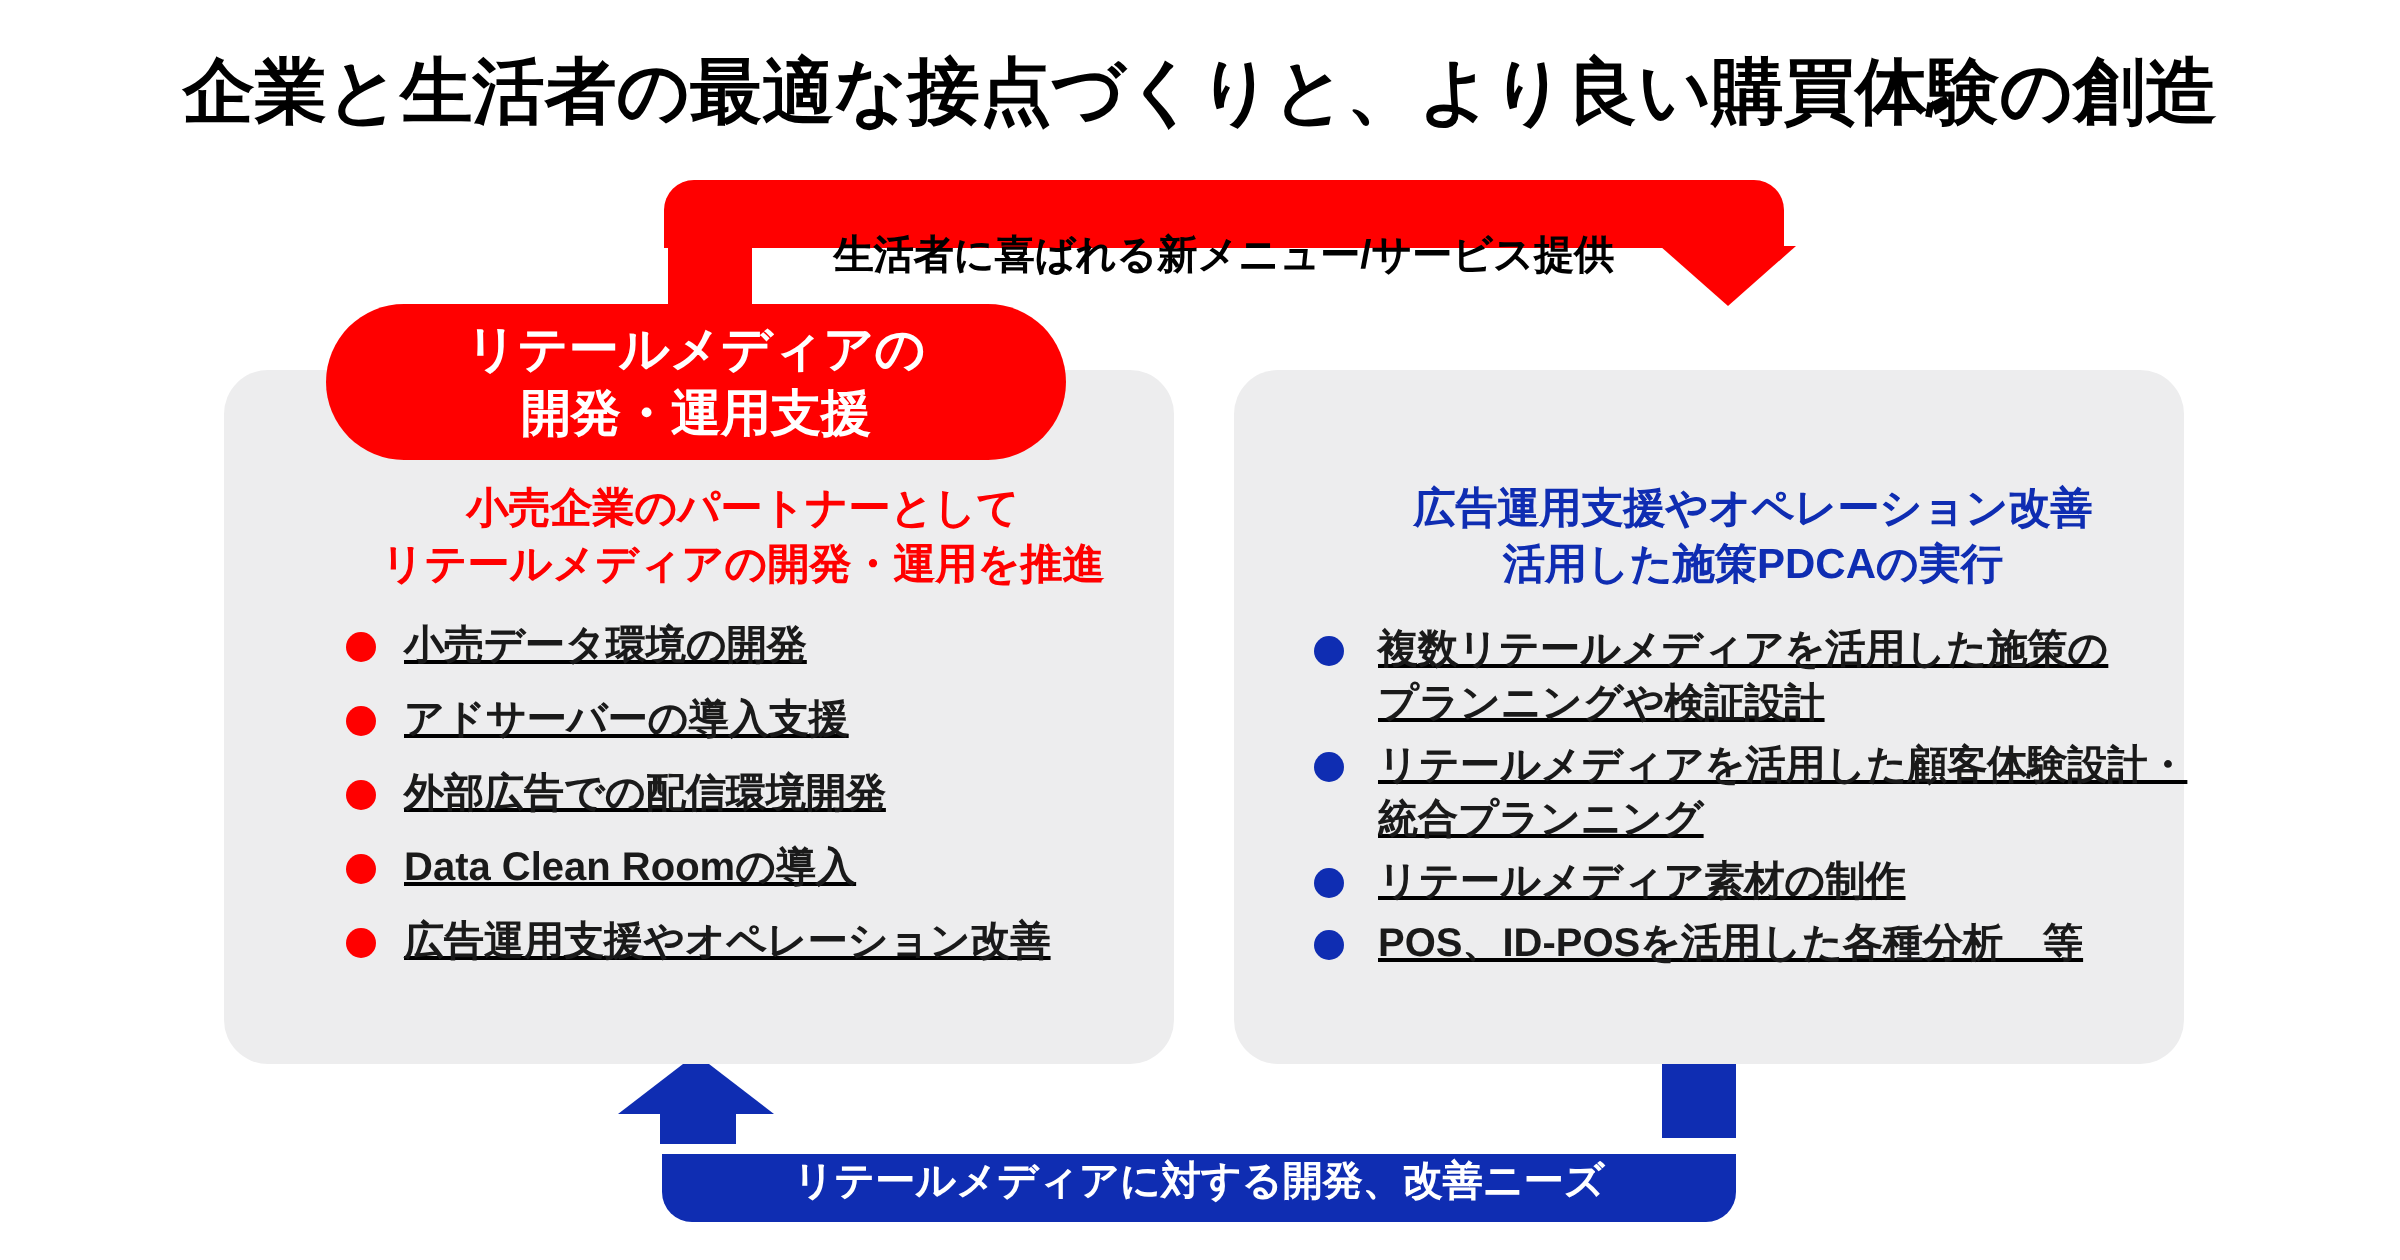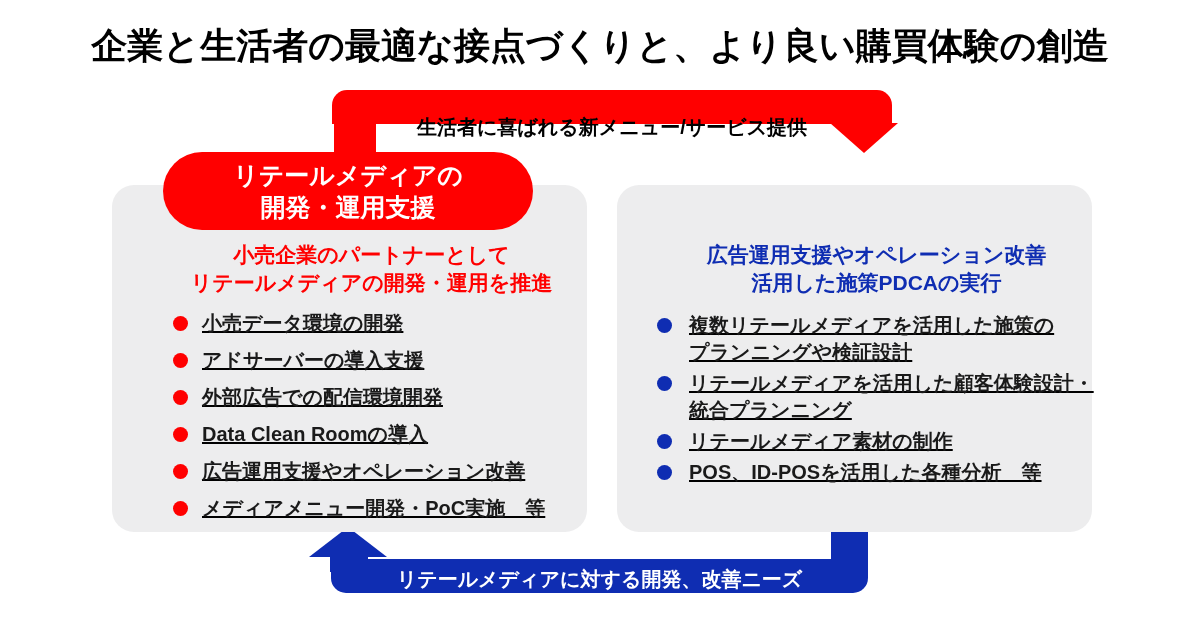--- a/index.html
+++ b/index.html
@@ -28,23 +28,23 @@
   .top-bar .bar-label{color:#000000;font-size:20px;font-weight:800;white-space:nowrap;margin-top:40px;}
   .top-stem-left{position:absolute;left:334px;top:110px;width:42px;height:50px;background:var(--red);}
   .top-arrowhead{
     position:absolute;left:830px;top:123px;width:0;height:0;
     border-left:34px solid transparent;border-right:34px solid transparent;
     border-top:30px solid var(--red);
   }
 
   
   .bottom-bar{
-    position:absolute;left:331px;top:559px;width:537px;height:34px;
+    position:absolute;left:331px;top:577px;width:537px;height:34px;
     background:var(--blue);border-radius:0 0 15px 15px;
-    display:flex;align-items:flex-end;justify-content:center;
+    display:flex;align-items:flex-start;justify-content:center;
   }
   .bottom-bar .bar-label{color:#fff;font-size:20px;font-weight:800;white-space:nowrap;}
   .bottom-stem-right{position:absolute;left:831px;top:524px;width:37px;height:45px;background:var(--blue);z-index:0;}
   .bottom-arrow-stem{position:absolute;left:330px;top:552px;width:38px;height:20px;background:var(--blue);}
   .bottom-arrowhead{
     position:absolute;left:309px;top:527px;width:0;height:0;
     border-left:39px solid transparent;border-right:39px solid transparent;
     border-bottom:30px solid var(--blue);
   }
 
@@ -121,24 +121,20 @@
         <span class="bullet-text">外部広告での配信環境開発</span>
       </li>
     <li>
         <span class="dot"></span>
         <span class="bullet-text">Data Clean Roomの導入</span>
       </li>
     <li>
         <span class="dot"></span>
         <span class="bullet-text">広告運用支援やオペレーション改善</span>
       </li>
-    <li>
-        <span class="dot"></span>
-        <span class="bullet-text">メディアメニュー開発・PoC実施　等</span>
-      </li>
   </ul>
 
   <div class="panel right"></div>
   <div class="subtitle right">広告運用支援やオペレーション改善
 活用した施策PDCAの実行</div>
   <ul class="bullets right">
     <li>
         <span class="dot"></span>
         <span class="bullet-text">複数リテールメディアを活用した施策の
 プランニングや検証設計</span>

